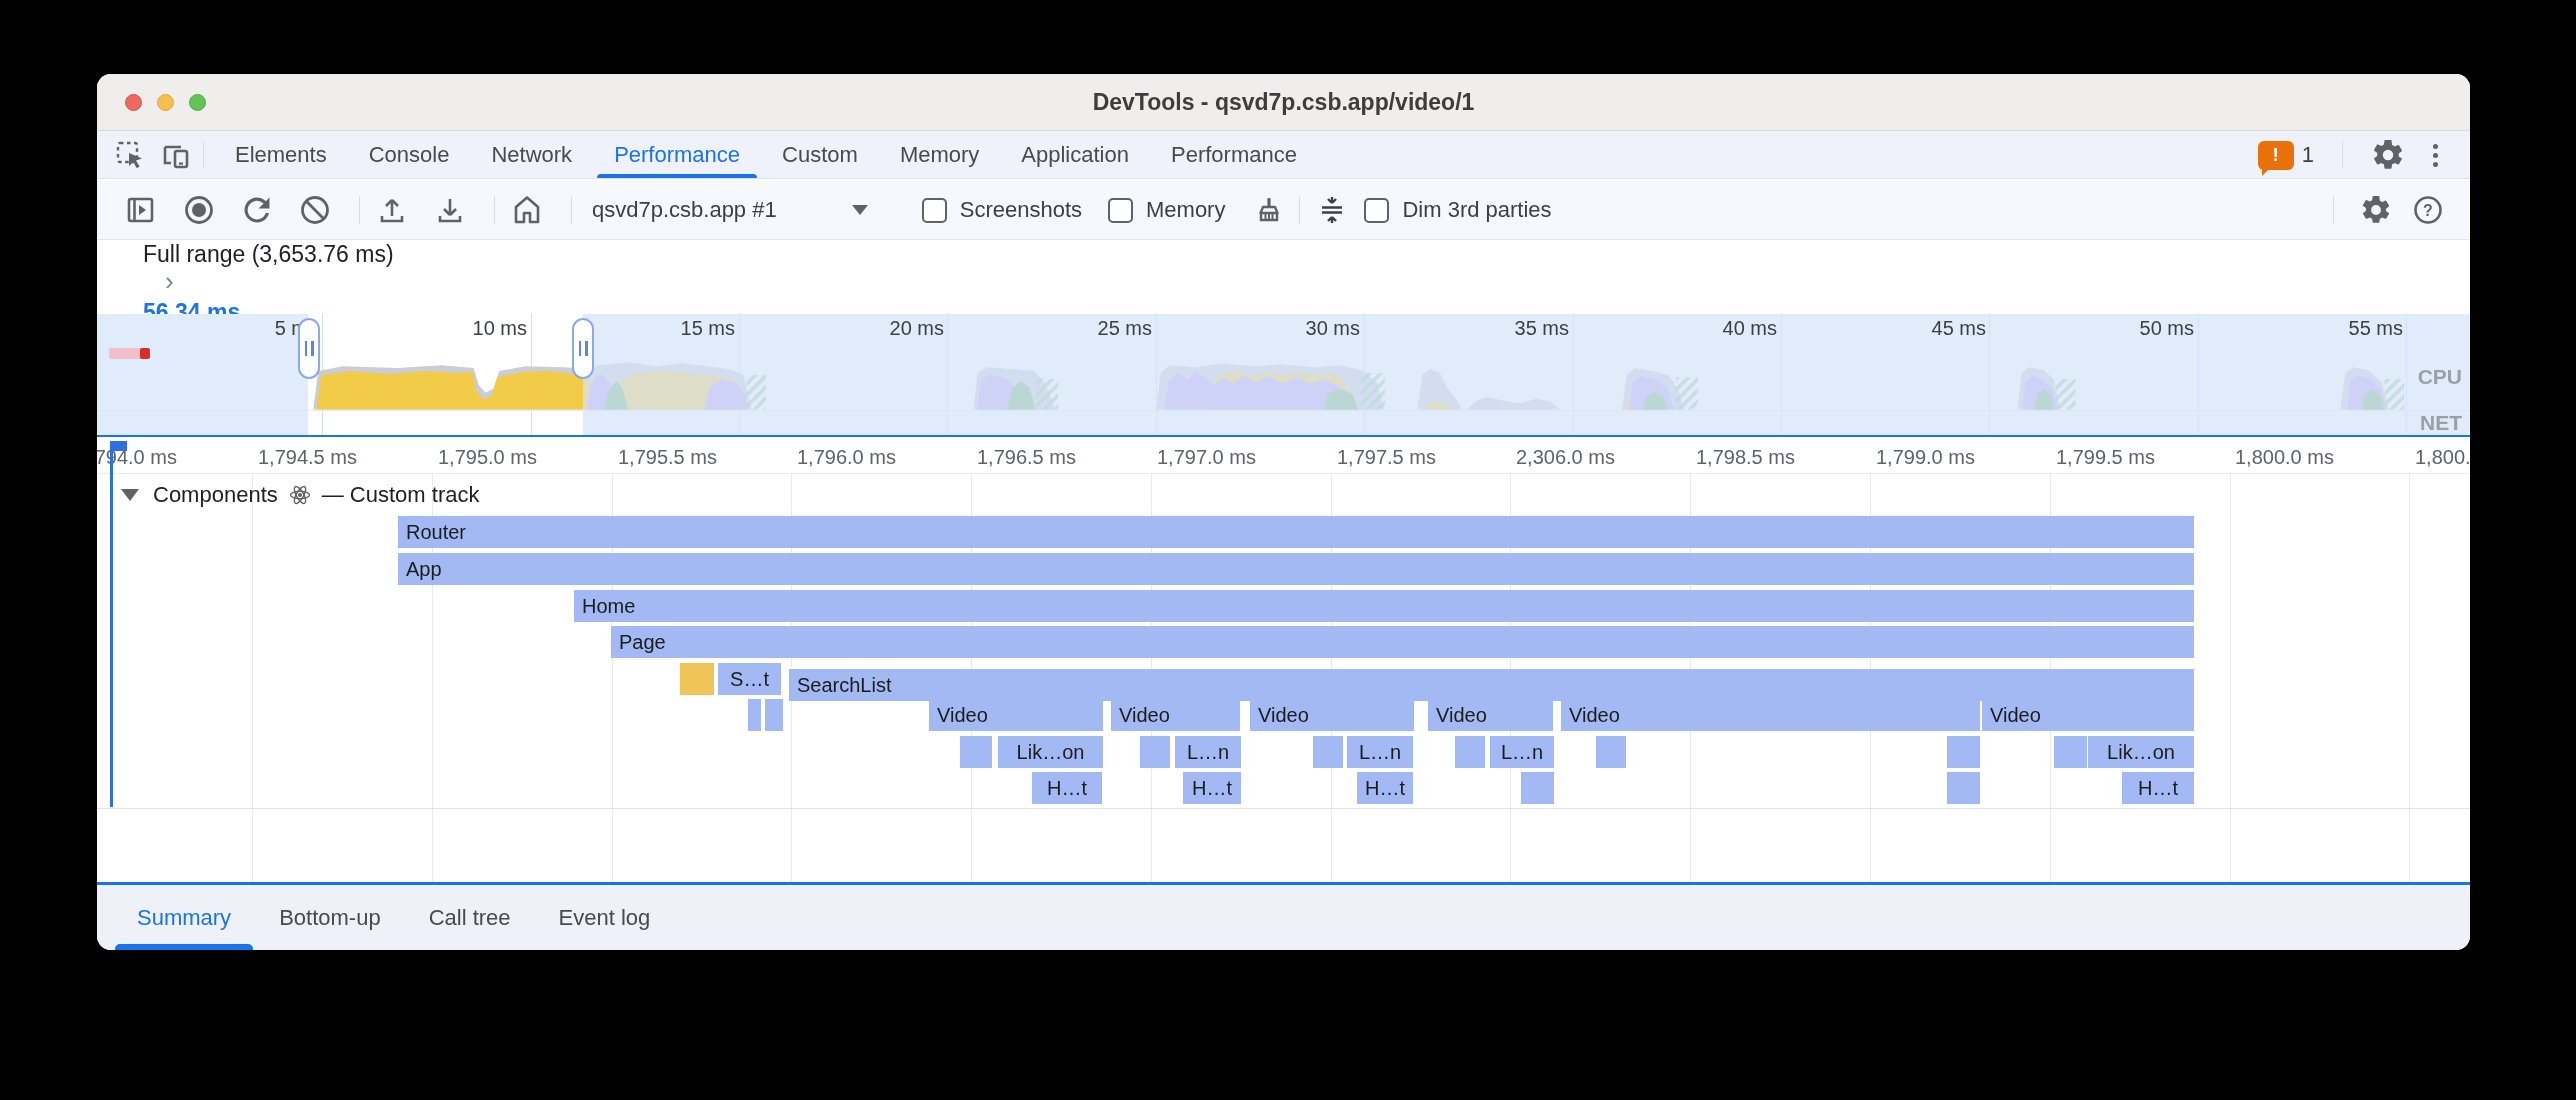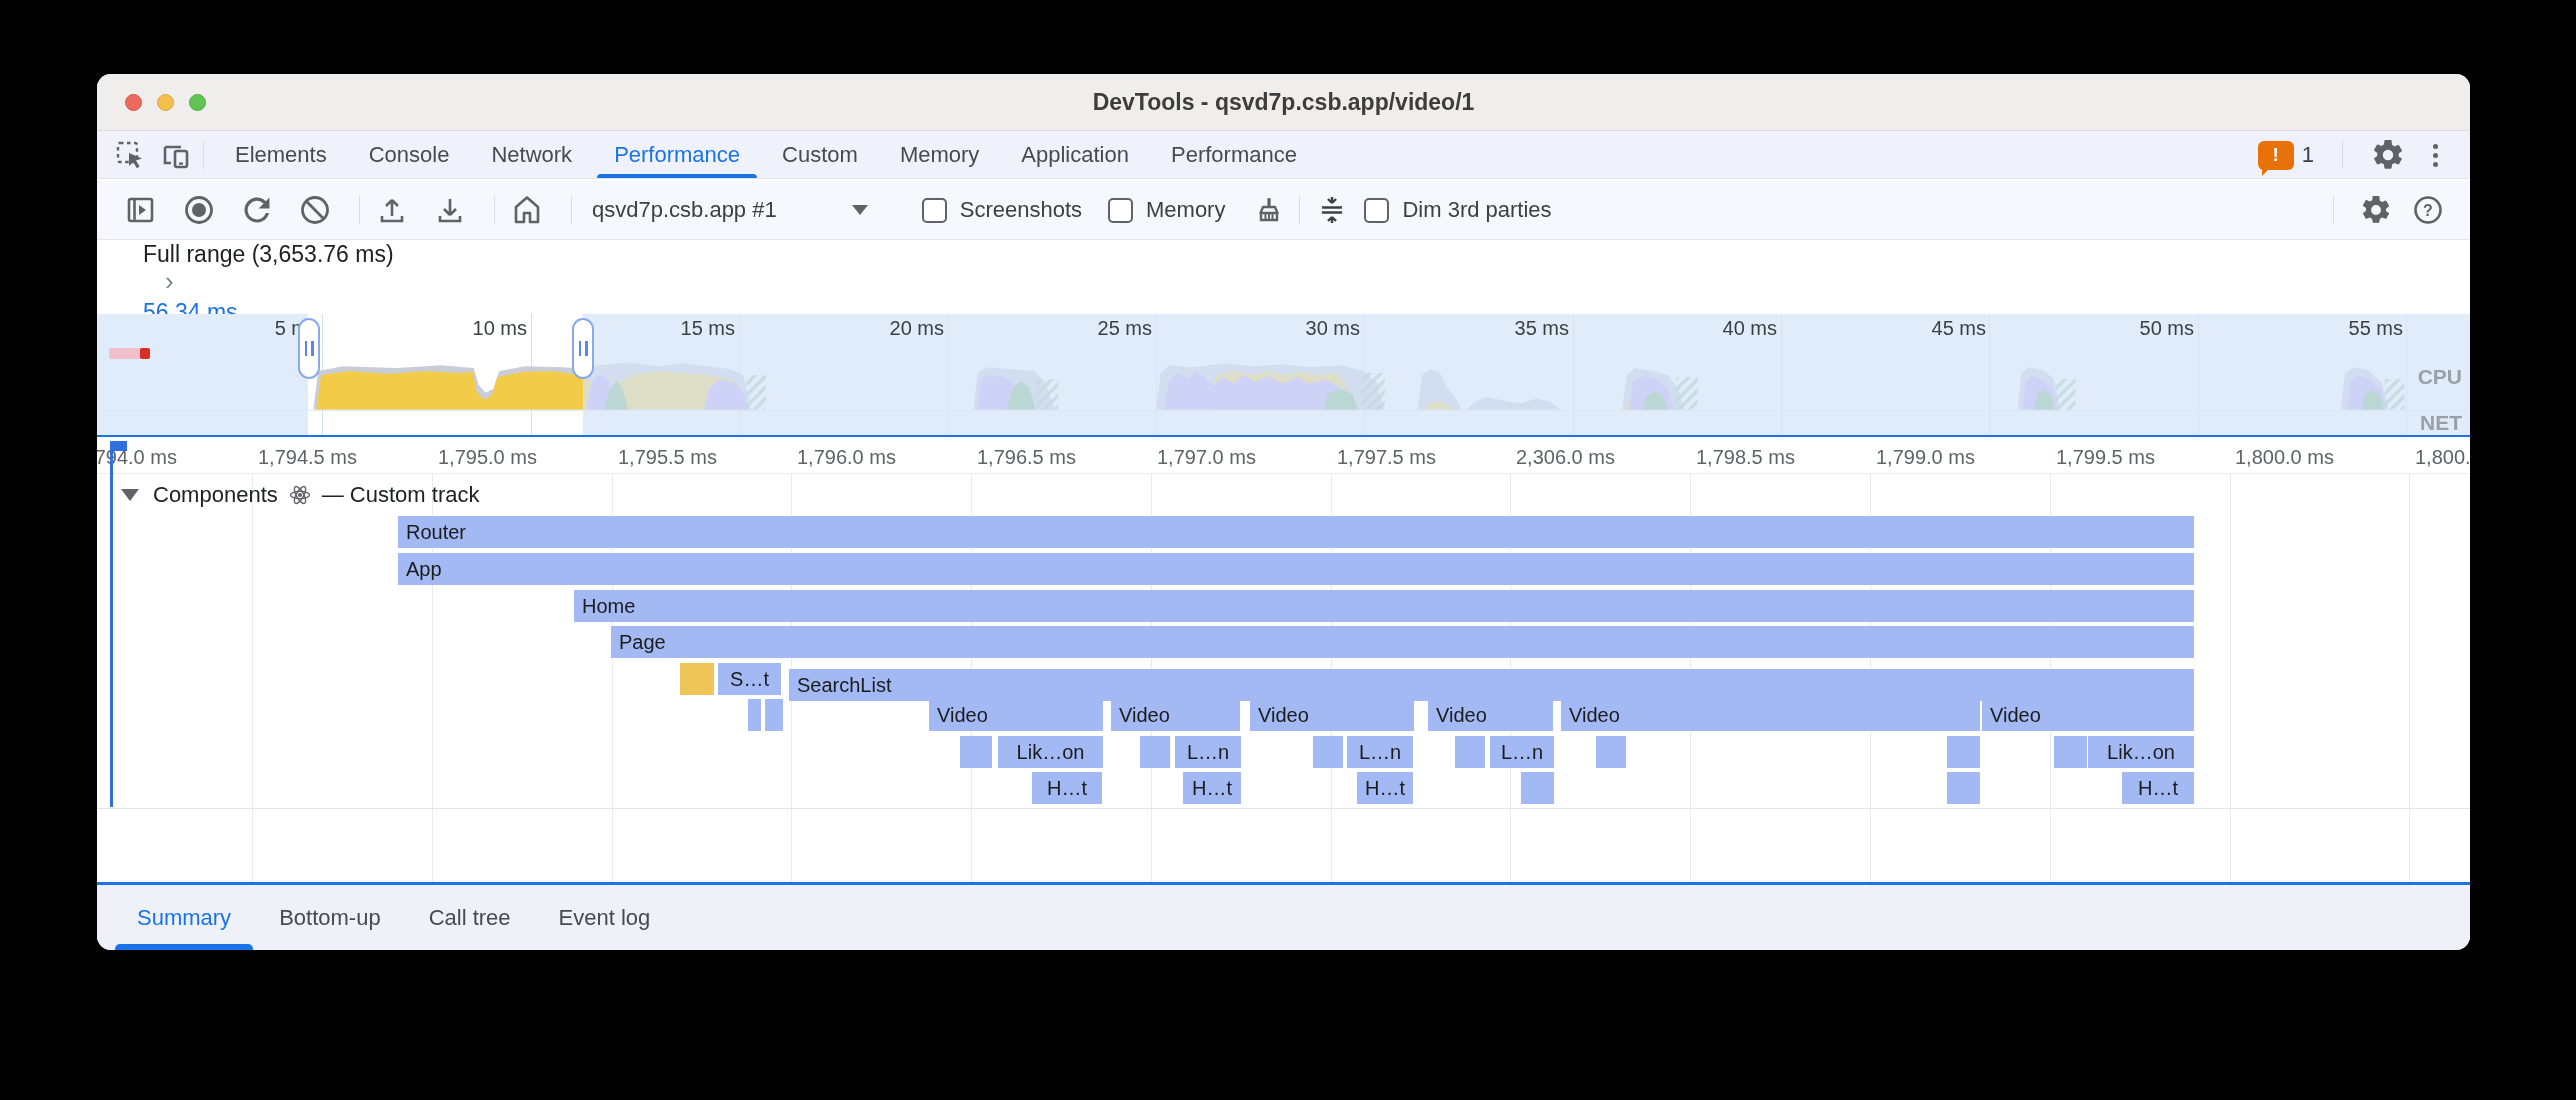--- a/index.html
+++ b/index.html
@@ -59,21 +59,21 @@
   .checkbox { width:25px; height:25px; border:2px solid #5f6368; border-radius:5px; background:#fff;
               margin-right:13px; flex:0 0 auto; }
   .check-label { font-size:22px; color:#3c4043; white-space:nowrap; }
   .toolbar-right { position:absolute; right:24px; display:flex; align-items:center; gap:10px; }
 
   
   .crumbs { position:absolute; top:167px; left:0; right:0; height:73px; background:#fff;
             display:flex; align-items:flex-start; padding-left:46px;flex-direction:column; }
   .crumb-full { font-size:23px; color:#202124; }
   .crumb-chev { font-size:26px; color:#80868b; margin:0 22px; transform:translateY(-2px); }
-  .crumb-sel { font-size:23px; font-weight:normal; color:#1a73e8; }
+  .crumb-sel { font-size:23px; font-weight:bold; color:#1a73e8; }
 
   
   .minimap { position:absolute; top:240px; left:0; right:0; height:123px; background:#fff; overflow:hidden; }
   .mgrid { position:absolute; top:0; width:1px; height:121px; background:rgba(140,170,225,.38); }
   .mm-label { position:absolute; top:3px; width:95px; text-align:right; font-size:20px; color:#3c4043; }
   .net-div { position:absolute; left:0; right:0; top:96px; height:1px; background:#e6eaf2; }
   .mm-svg { position:absolute; left:0; top:0; }
   .dim { position:absolute; top:0; height:121px; background:rgba(213,229,250,.72); }
   .lane { position:absolute; border-radius:2px; }
   .handle { position:absolute; top:4px; width:22px; height:61px; background:#fff;

